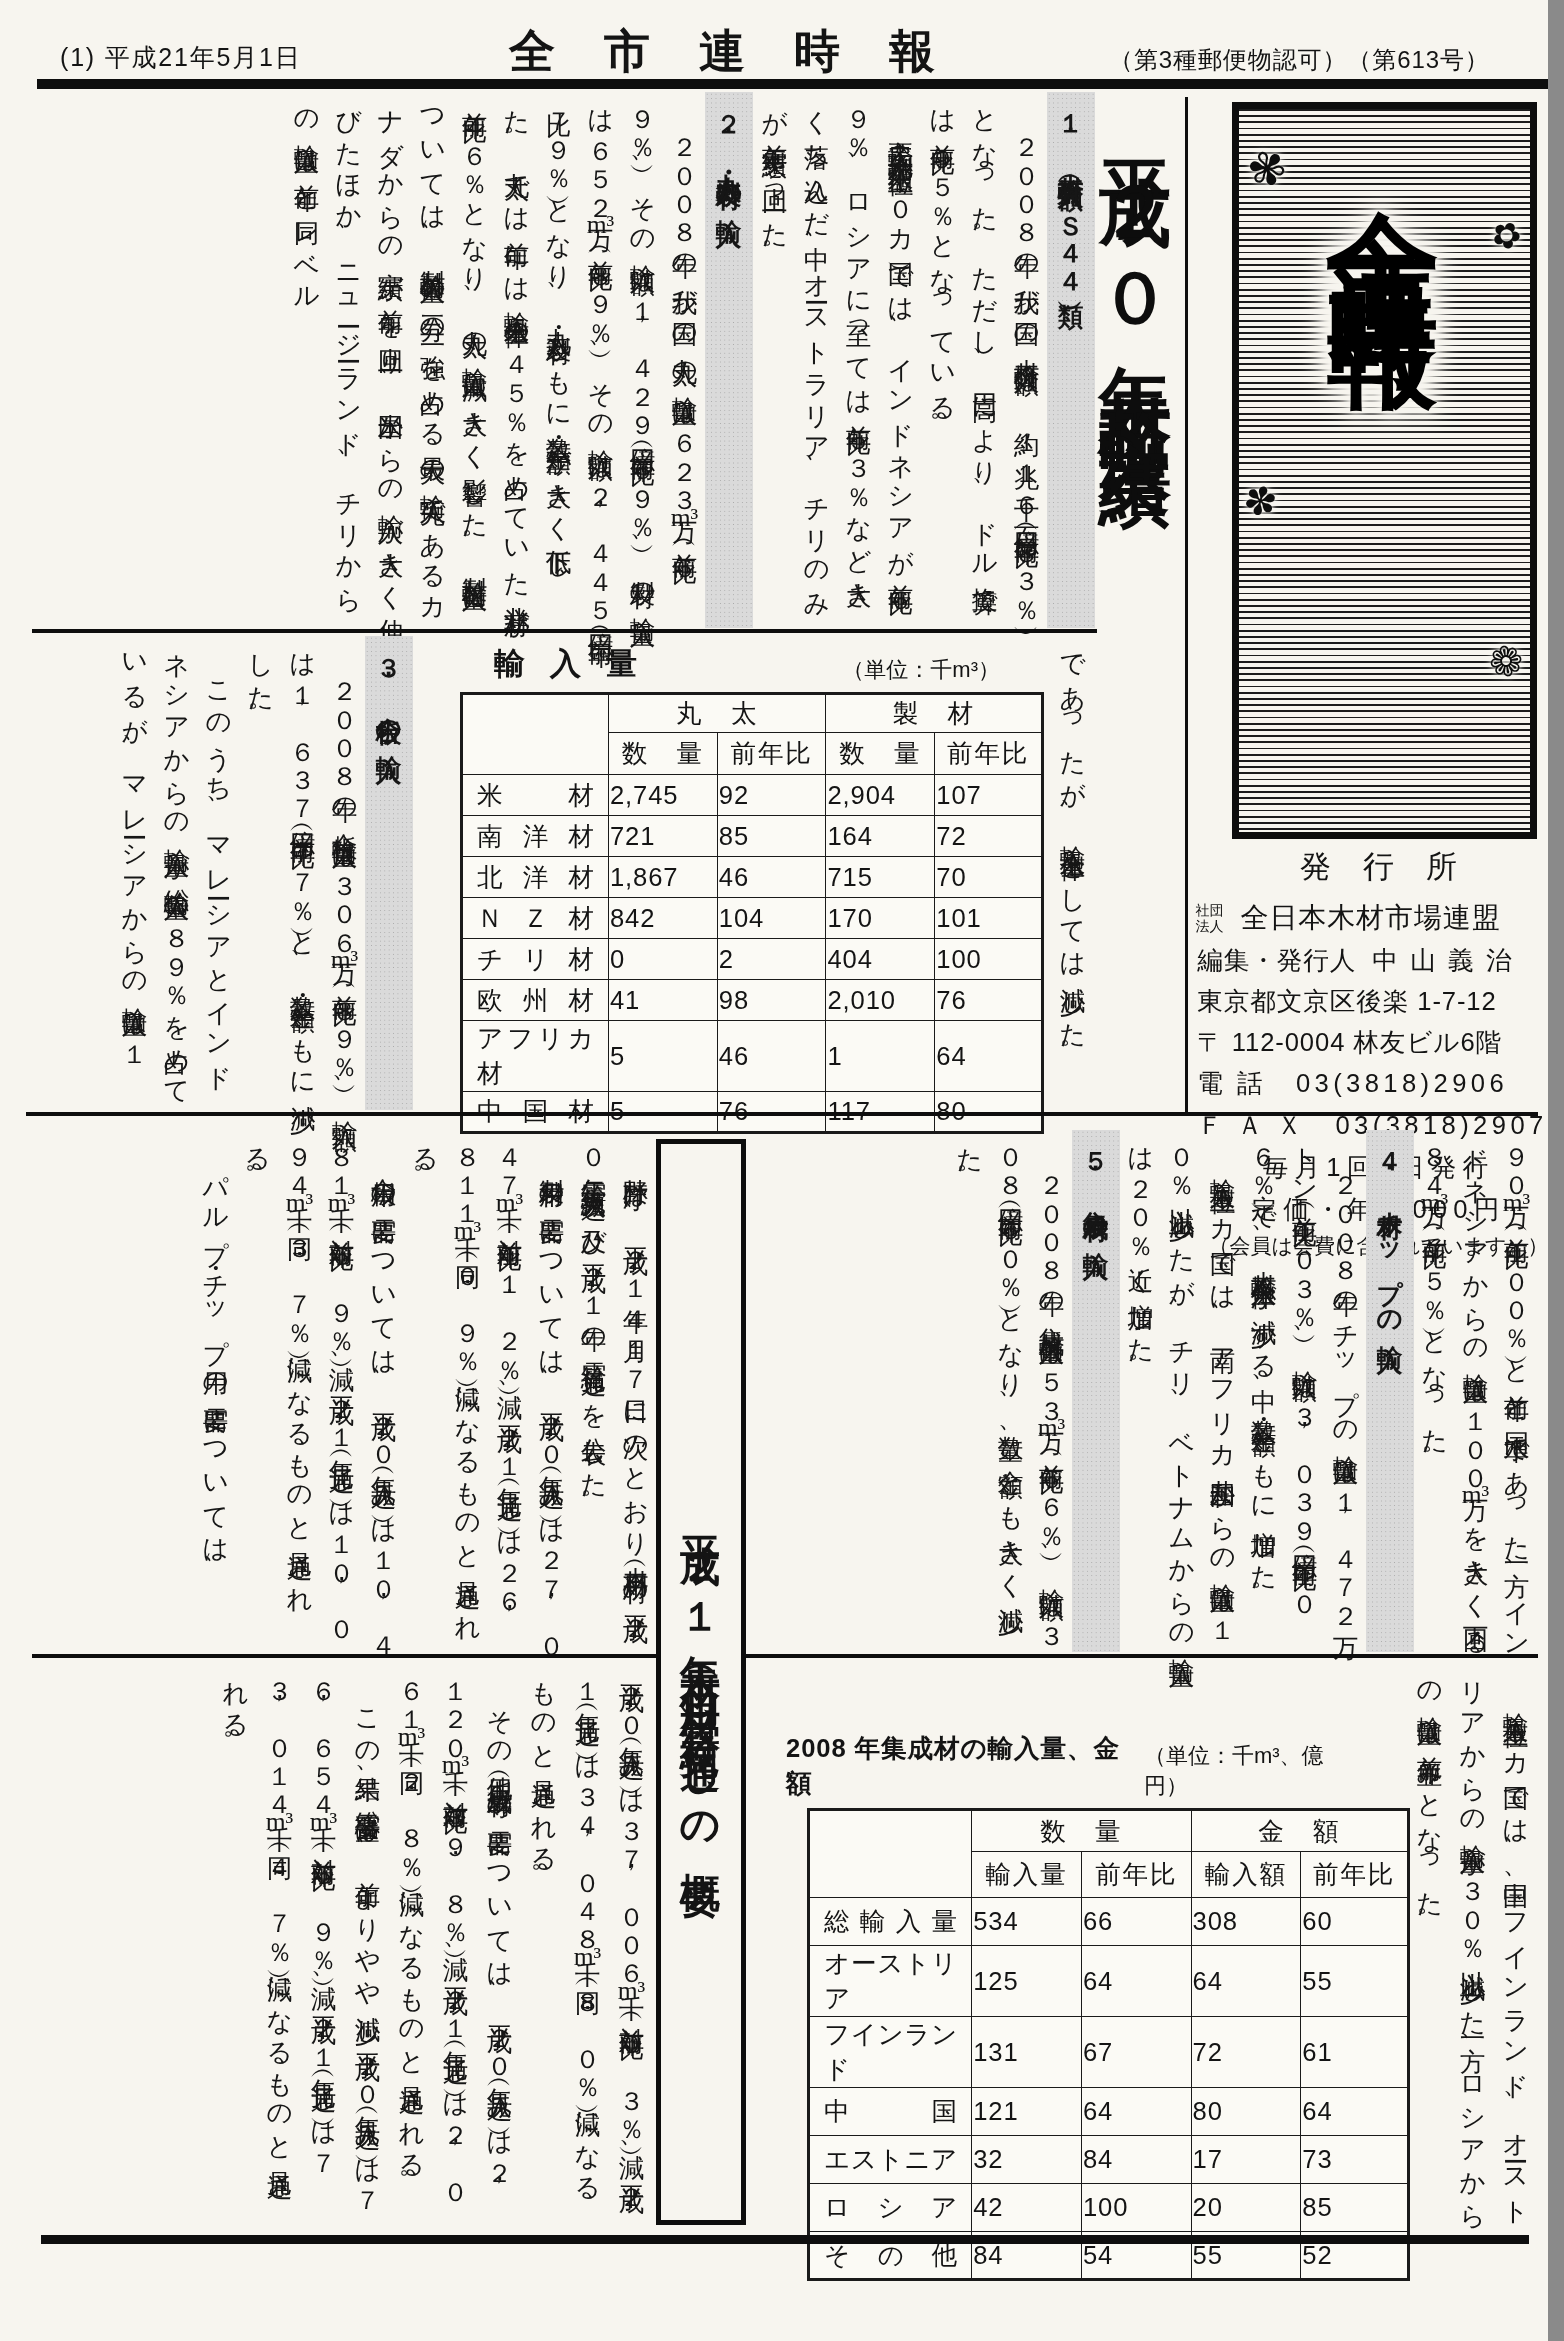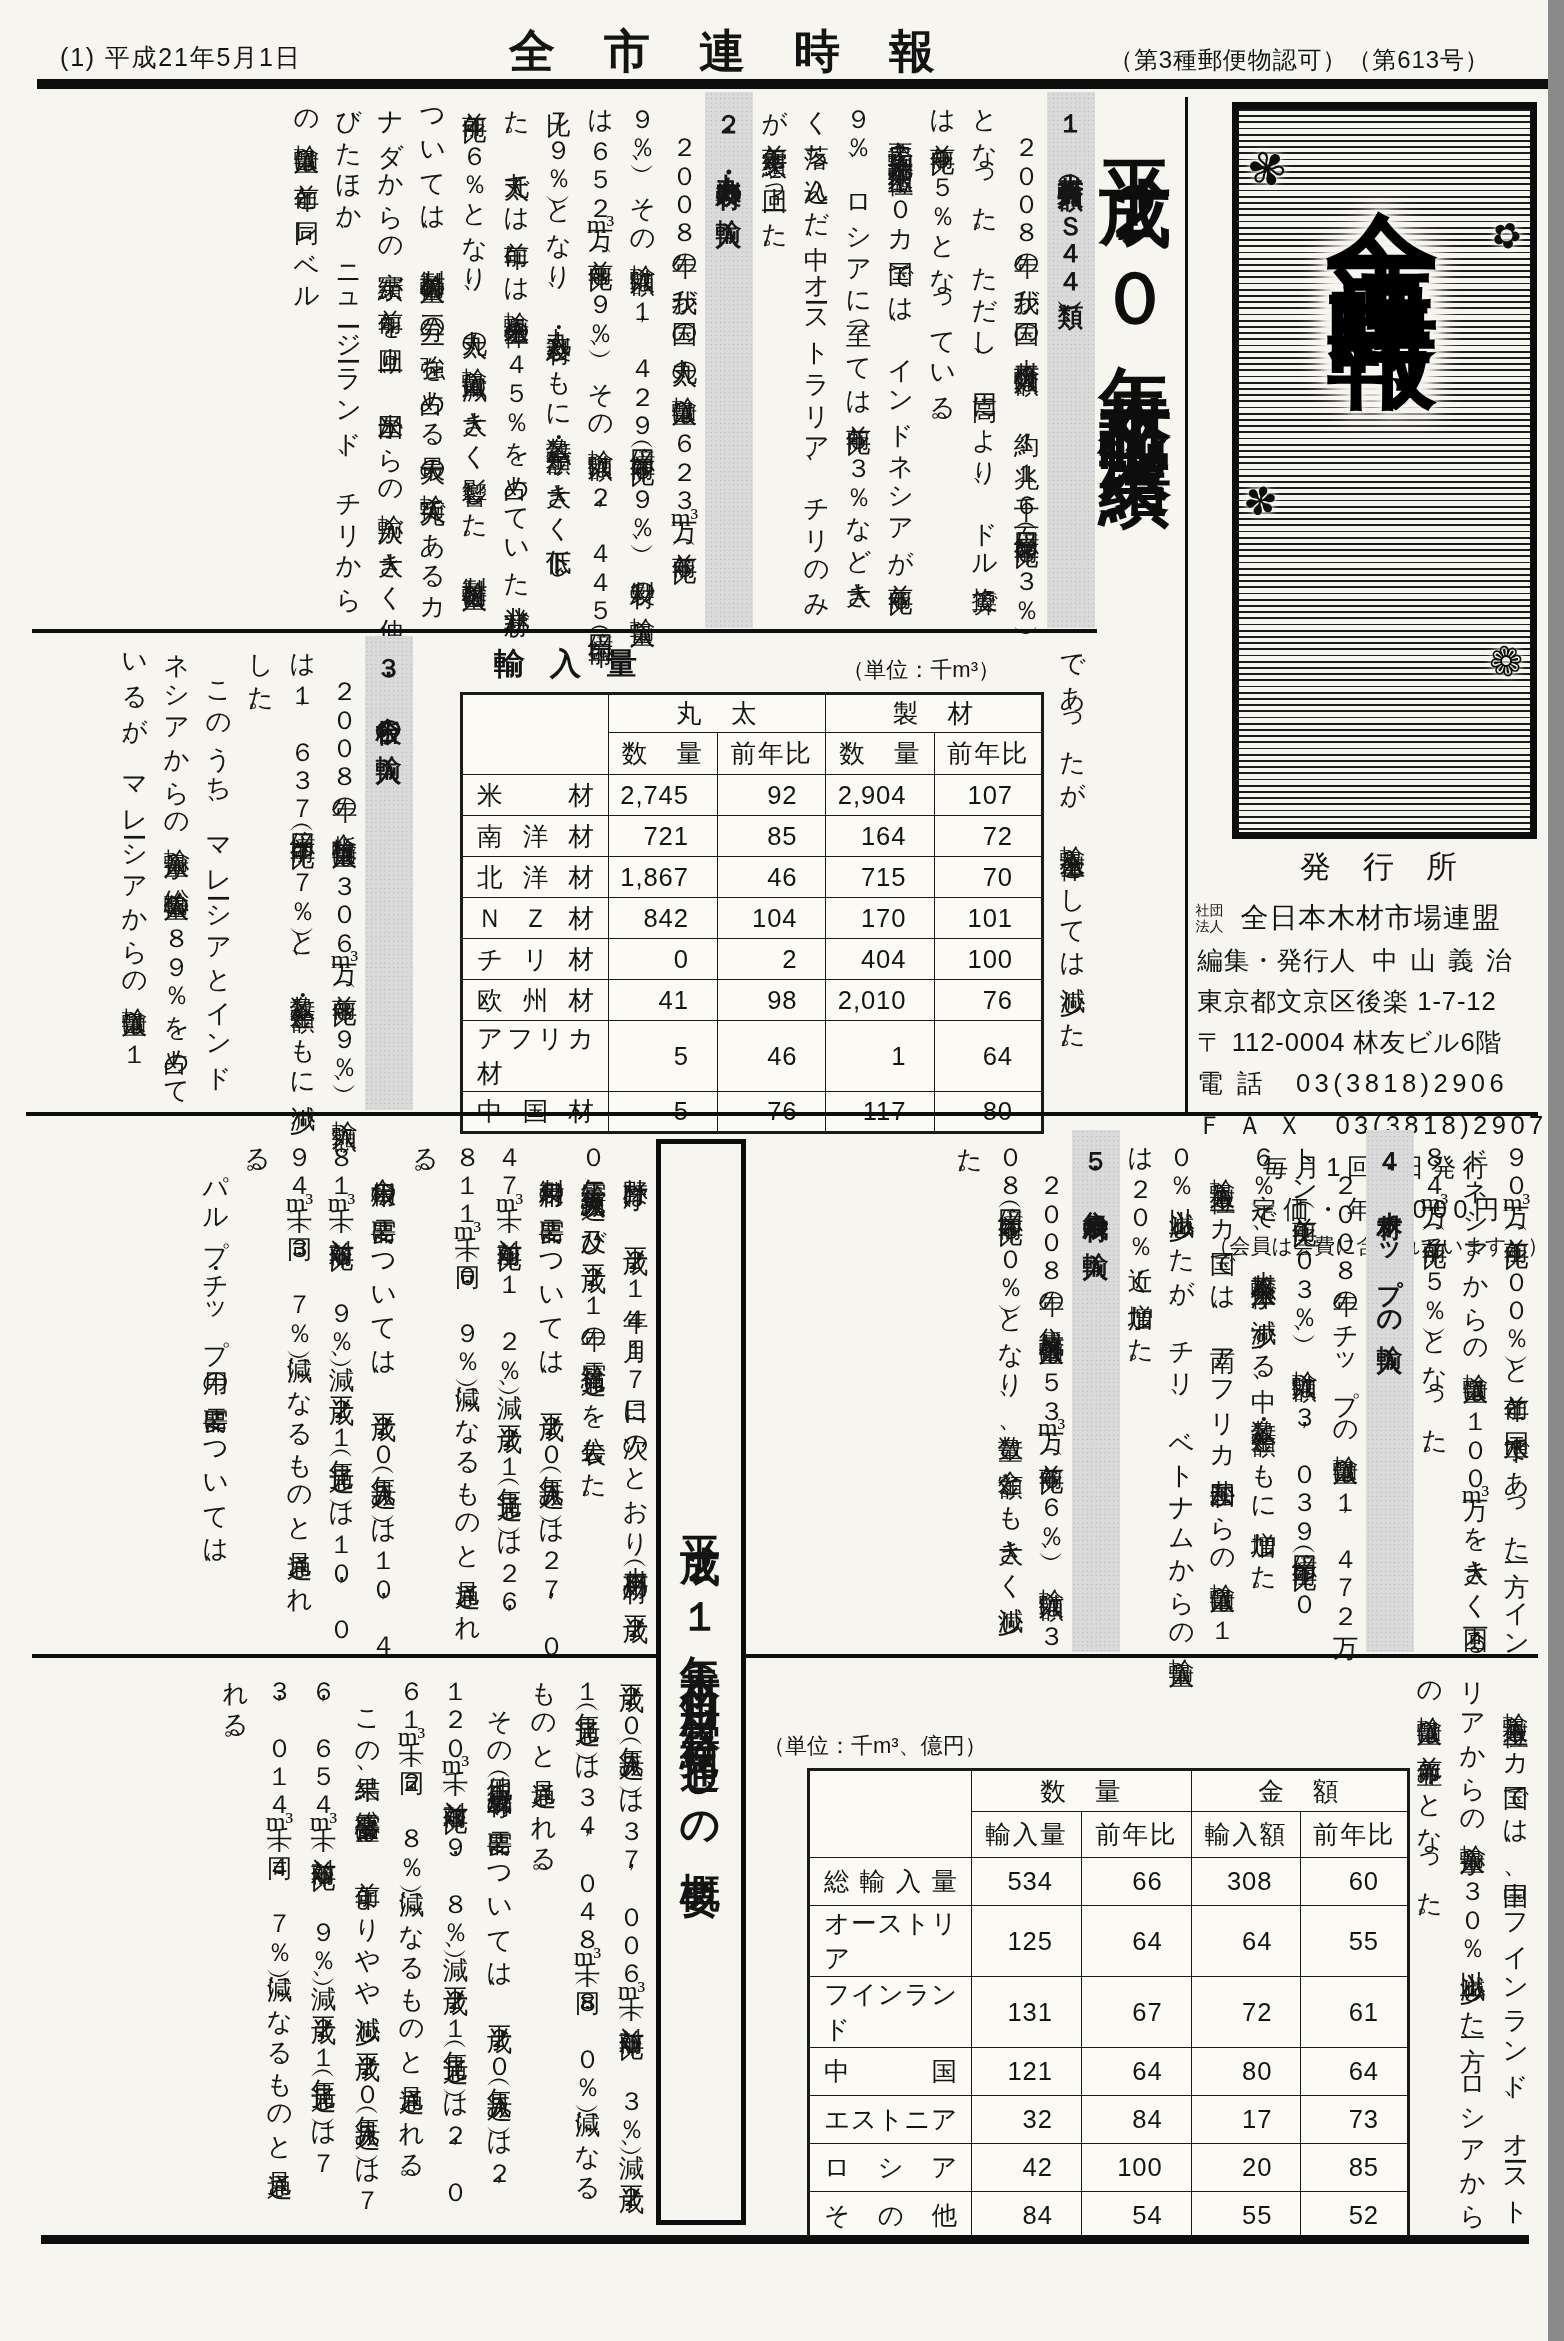--- a/index.html
+++ b/index.html
@@ -73,21 +73,21 @@
   #table1-wrap{left:416px;top:643px;width:584px;}
   #table2-wrap{left:763px;top:1731px;width:603px;}
   .t-head{display:flex;justify-content:space-between;align-items:flex-end;margin-bottom:7px;}
   .t1-title{font-size:31px;font-weight:bold;letter-spacing:25px;margin-left:78px;}
   .t2-title{font-size:25.6px;font-weight:bold;letter-spacing:0.9px;margin-left:23px;}
   .t-unit{font-size:22px;letter-spacing:0;}
   table.dtable{width:100%;border-collapse:collapse;background:#fbfaf5;border:3.5px solid #1a1a1a;
                font-family:"Liberation Sans","DejaVu Sans",sans-serif;margin-left:44px;}
   .dtable th,.dtable td{border:1.8px solid #1a1a1a;font-size:25.6px;font-weight:normal;}
   .dtable th{text-align:center;letter-spacing:1.8px;}
-  .dtable td.num{text-align:right;padding-right:28px;letter-spacing:0.9px;}
+  .dtable td.num{padding-right:28px;letter-spacing:0.9px;}
   .dtable td.lab{text-align:justify;text-align-last:justify;padding:0 14px;letter-spacing:0;}
   #table1 tr{height:41px;} #table1 tr.grp{height:39px;} #table1 tr.sub{height:42px;}
   #table2 tr{height:48px;} #table2 tr.grp{height:42px;} #table2 tr.sub{height:46px;}
 
   
   #footer-url{left:0;top:2253px;width:1565px;text-align:center;font-size:27px;letter-spacing:1.8px;}
 </style>
 </head>
 <body>
 
@@ -263,20 +263,21 @@
   <div class="abs" id="headline-box">
     <div class="boxtitle">平成２１年木材（用材）需給見通しの概要</div>
   </div>
 
   <div class="abs vt" id="bandD-right">
     <p>　輸入量上位５カ国では、中国、フインランド、オーストリアからの輸入量が３０％以上減少した一方、ロシアからの輸入量は前年並みとなった。</p>
   </div>
 
   <div class="t-wrap" id="table2-wrap">
     <div class="t-head sans">
+      <span class="t2-title">2008 年集成材の輸入量、金額</span>
       <span class="t-unit">（単位：千m³、億円）</span>
     </div>
     <table class="dtable" id="table2">
       <colgroup>
           <col style="width:164px">
           <col style="width:110px">
           <col style="width:110px">
           <col style="width:110px">
           <col style="width:108px">
         </colgroup>

